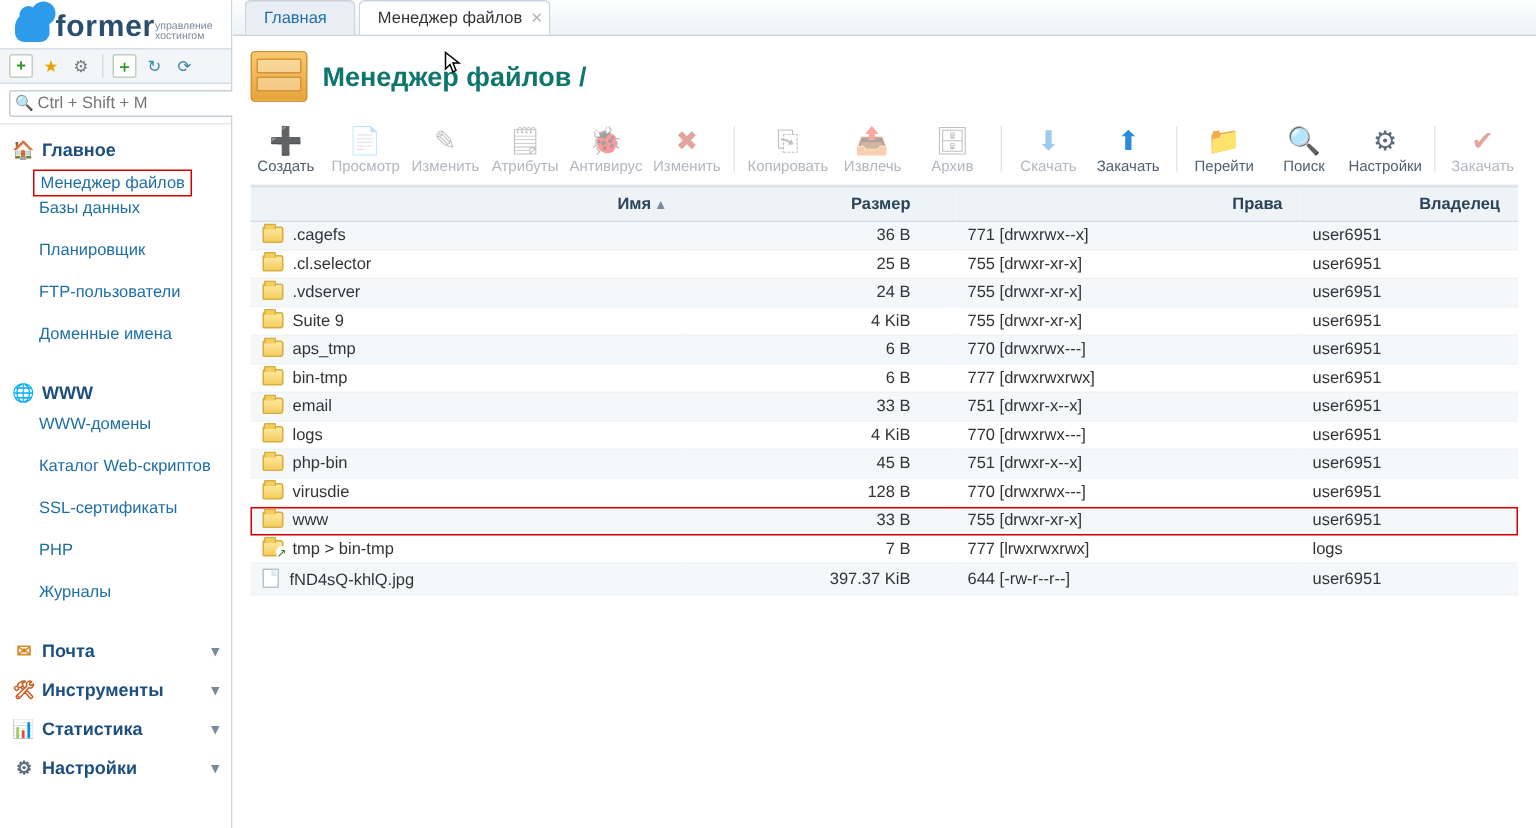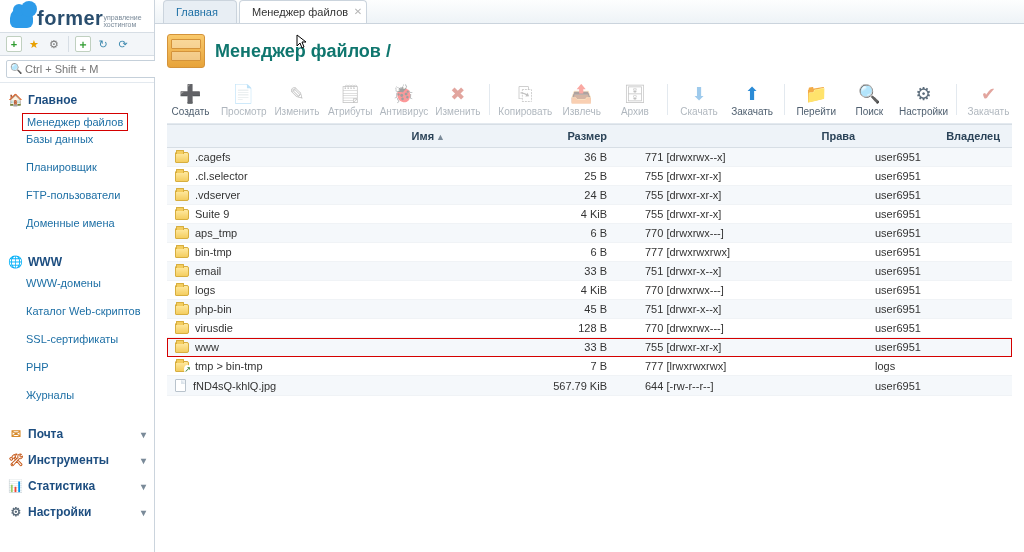--- a/index.html
+++ b/index.html
@@ -484,21 +484,21 @@
               <td class="col-owner">user6951</td>
             </tr>
             <tr>
               <td class="col-name"><span class="folder-ico link"></span><span>tmp &gt; bin-tmp</span></td>
               <td class="col-size">7 B</td>
               <td class="col-perm">777 [lrwxrwxrwx]</td>
               <td class="col-owner">logs</td>
             </tr>
             <tr>
               <td class="col-name"><span class="file-ico"></span><span>fND4sQ-khlQ.jpg</span></td>
-              <td class="col-size">567.79 KiB</td>
+              <td class="col-size">397.37 KiB</td>
               <td class="col-perm">644 [-rw-r--r--]</td>
               <td class="col-owner">user6951</td>
             </tr>
           </tbody>
       </table>
     </div>
   </main>
 </div>
 
 </body></html>

